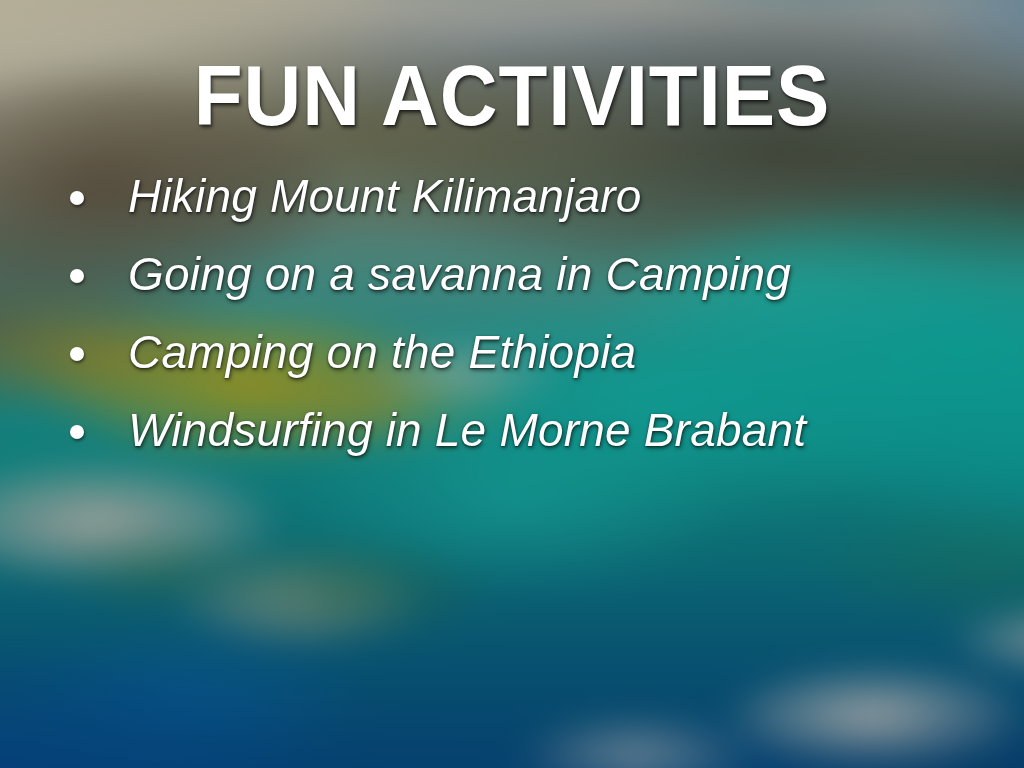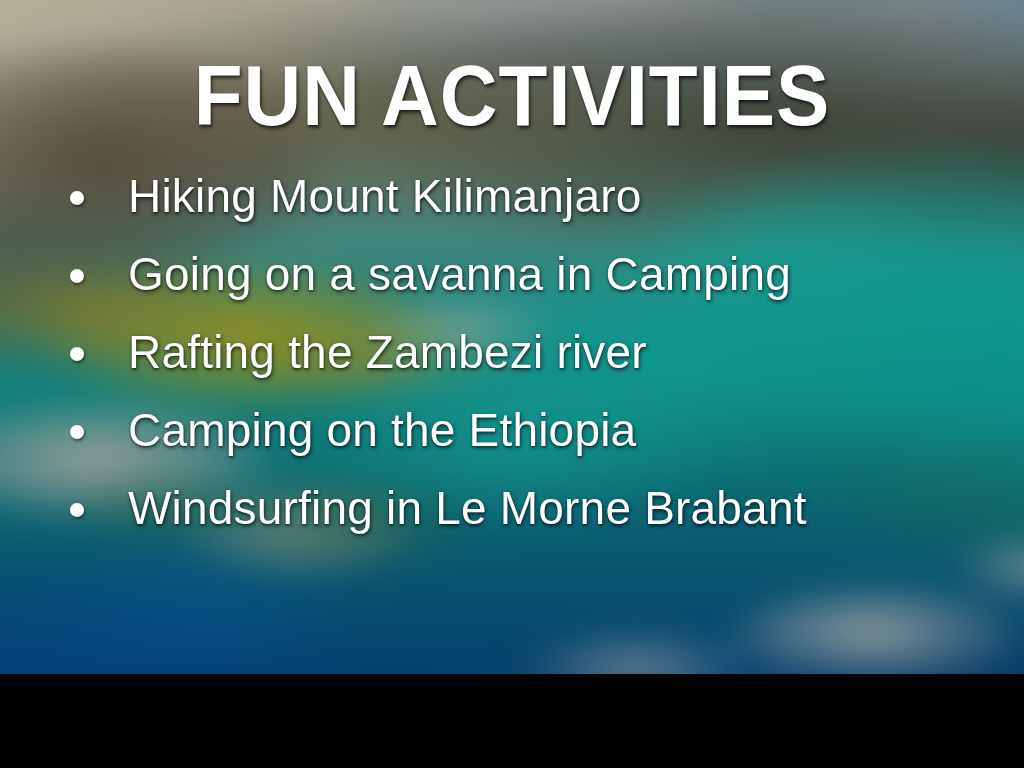--- a/index.html
+++ b/index.html
@@ -4,21 +4,21 @@
 <style>
   html, body {
     margin: 0;
     padding: 0;
     background: #000;
   }
 
   #slide {
     position: relative;
     width: 1024px;
-    height: 674px;
+    height: 768px;
     overflow: hidden;
     font-family: "Liberation Sans", sans-serif;
     -webkit-font-smoothing: antialiased;
   }
 
   
   .bg-layer {
     position: absolute;
     inset: -80px;
     pointer-events: none;
@@ -161,20 +161,21 @@
   }
 
   .bullet-list {
     position: absolute;
     top: 166px;
     left: 58px;
     right: 30px;
     margin: 0;
     padding: 0;
     list-style: none;
+    font-style: italic;
   }
 
   .bullet-item {
     position: relative;
     display: block;
     padding-left: 70px;
     color: #ffffff;
     font-family: "Liberation Sans", sans-serif;
     font-weight: 400;
     font-size: 46px;
@@ -228,24 +229,20 @@
       <li class="bullet-item">
         <span class="bullet-dot"></span>
         <span class="bullet-text">Hiking Mount Kilimanjaro</span>
       </li>
 
       <li class="bullet-item">
         <span class="bullet-dot"></span>
         <span class="bullet-text">Going on a savanna in Camping</span>
       </li>
 
-      <li class="bullet-item">
-        <span class="bullet-dot"></span>
-        <span class="bullet-text">Rafting the Zambezi river</span>
-      </li>
 
       <li class="bullet-item">
         <span class="bullet-dot"></span>
         <span class="bullet-text">Camping on the Ethiopia</span>
       </li>
 
 
       <li class="bullet-item">
         <span class="bullet-dot"></span>
         <span class="bullet-text">Windsurfing in Le Morne Brabant</span>

